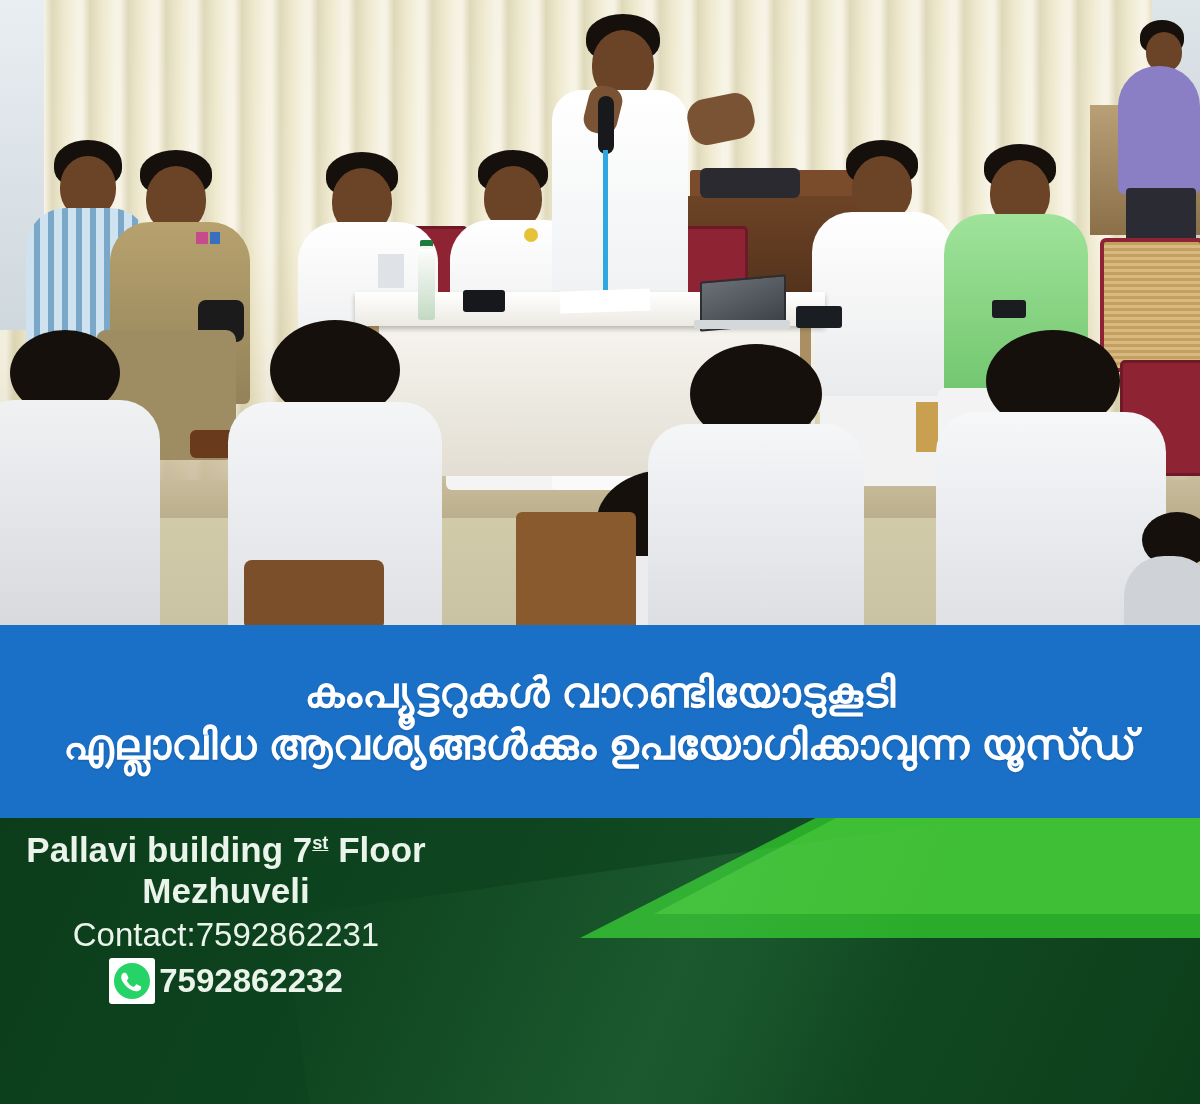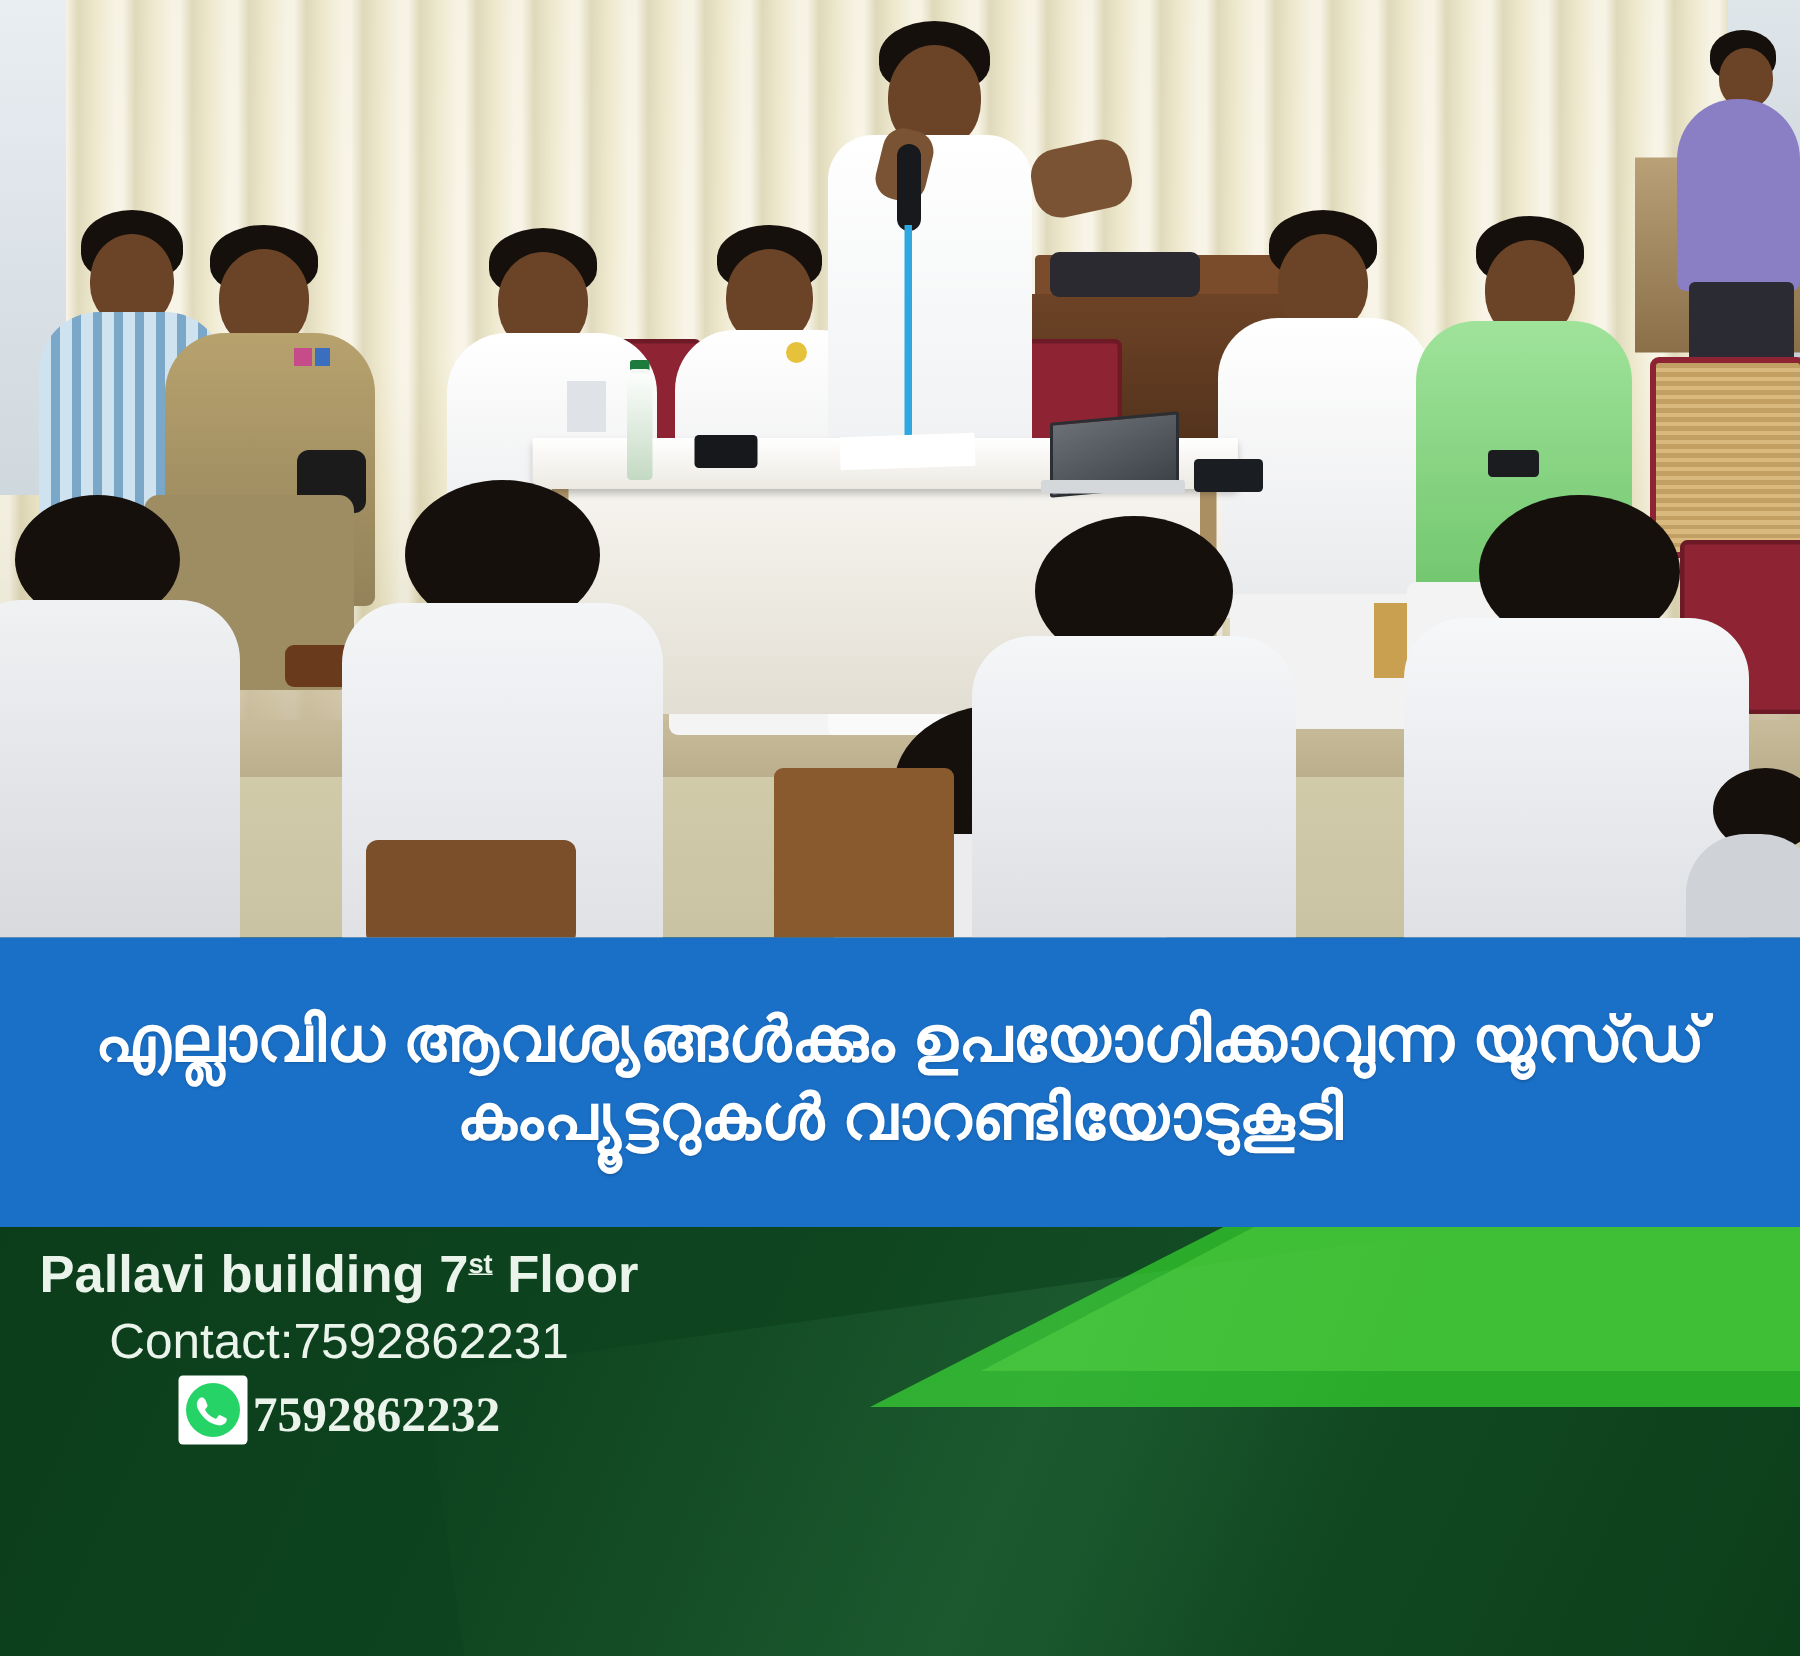--- a/index.html
+++ b/index.html
@@ -110,21 +110,21 @@
     position:absolute;left:0;top:0;width:452px;
     text-align:center;color:#eaf4ea;
     padding-top:10px;
   }
   .shopName{font-size:39px;font-weight:700;letter-spacing:.3px;line-height:1.05;margin:4px 0 2px;}
   .shopSub{font-size:19px;font-weight:700;letter-spacing:.2px;margin:0 0 8px;}
   .addr1{font-size:35px;font-weight:700;line-height:1.12;margin:2px 0;white-space:nowrap;}
   .addr1 sup{font-size:.52em;vertical-align:super;text-decoration:underline;}
   .addr2{font-size:35px;font-weight:700;line-height:1.12;margin:2px 0;}
   .contact{font-size:33px;font-weight:400;line-height:1.15;margin:6px 0 0;white-space:nowrap;}
-  .waRow{display:flex;align-items:flex-end;justify-content:center;gap:4px;margin-top:4px;font-family:Liberation Serif, serif;}
+  .waRow{display:flex;align-items:center;justify-content:center;gap:4px;margin-top:4px;}
   .waBox{width:46px;height:46px;background:#ffffff;display:flex;align-items:center;justify-content:center;border-radius:3px;flex:0 0 auto;}
   .waNum{font-size:33px;font-weight:700;}
 </style>
 </head>
 <body>
 
 <div class="poster">
 
   <div class="photo">
     <div class="curtain"></div>
@@ -243,33 +243,34 @@
     </div>
     <div class="p">
       <div class="hair" style="left:1142px;top:512px;width:70px;height:56px;border-radius:50%;"></div>
       <div class="body" style="left:1124px;top:556px;width:90px;height:74px;background:#cfd2d6;"></div>
     </div>
     <div style="position:absolute;left:244px;top:560px;width:140px;height:70px;background:#7a4f2a;border-radius:8px;"></div>
     <div style="position:absolute;left:516px;top:512px;width:120px;height:118px;background:#8a5a2f;border-radius:6px;"></div>
   </div>
 
   <div class="blueBand">
+    <div class="mlLine l2">കംപ്യൂട്ടറുകൾ വാറണ്ടിയോടുകൂടി</div>
     <div class="mlLine l1">എല്ലാവിധ ആവശ്യങ്ങൾക്കും ഉപയോഗിക്കാവുന്ന യൂസ്ഡ്</div>
-    <div class="mlLine l2">കംപ്യൂട്ടറുകൾ വാറണ്ടിയോടുകൂടി</div>
   </div>
 
   <div class="greenBand">
     <div class="greenDiag"></div>
     <div class="greenDiag2"></div>
     <div class="greenSheen"></div>
 
     <div class="shopInfo">
       <div class="addr1">
         <span>Pallavi building 7</span><sup>st</sup><span> Floor</span>
       </div>
+      <div class="addr2">Mezhuveli</div>
       <div class="contact">Contact:7592862231</div>
       <div class="waRow">
         <span class="waBox">
           <svg width="40" height="40" viewBox="0 0 40 40" aria-hidden="true">
             <circle cx="20" cy="20" r="18" fill="#25D366"></circle>
             <path d="M14.2 12.6c-.4-.9-.8-.9-1.1-.9h-.9c-.3 0-.9.1-1.3.6-.5.5-1.7 1.7-1.7 4.1s1.8 4.8 2 5.1c.2.3 3.4 5.5 8.4 7.5 4.2 1.6 5 1.3 5.9 1.2.9-.1 2.9-1.2 3.3-2.3.4-1.1.4-2.1.3-2.3-.1-.2-.5-.3-.9-.5-.5-.2-2.9-1.4-3.3-1.6-.4-.2-.8-.2-1.1.2-.3.5-1.2 1.6-1.5 1.9-.3.3-.6.4-1 .1-.5-.2-2-.7-3.8-2.3-1.4-1.3-2.4-2.8-2.6-3.3-.3-.5 0-.7.2-.9.2-.2.5-.6.7-.9.2-.3.3-.5.5-.8.2-.3.1-.6 0-.9-.1-.2-1-2.6-1.4-3.5z" fill="#ffffff"></path>
           </svg>
         </span>
         <span class="waNum">7592862232</span>
       </div>

